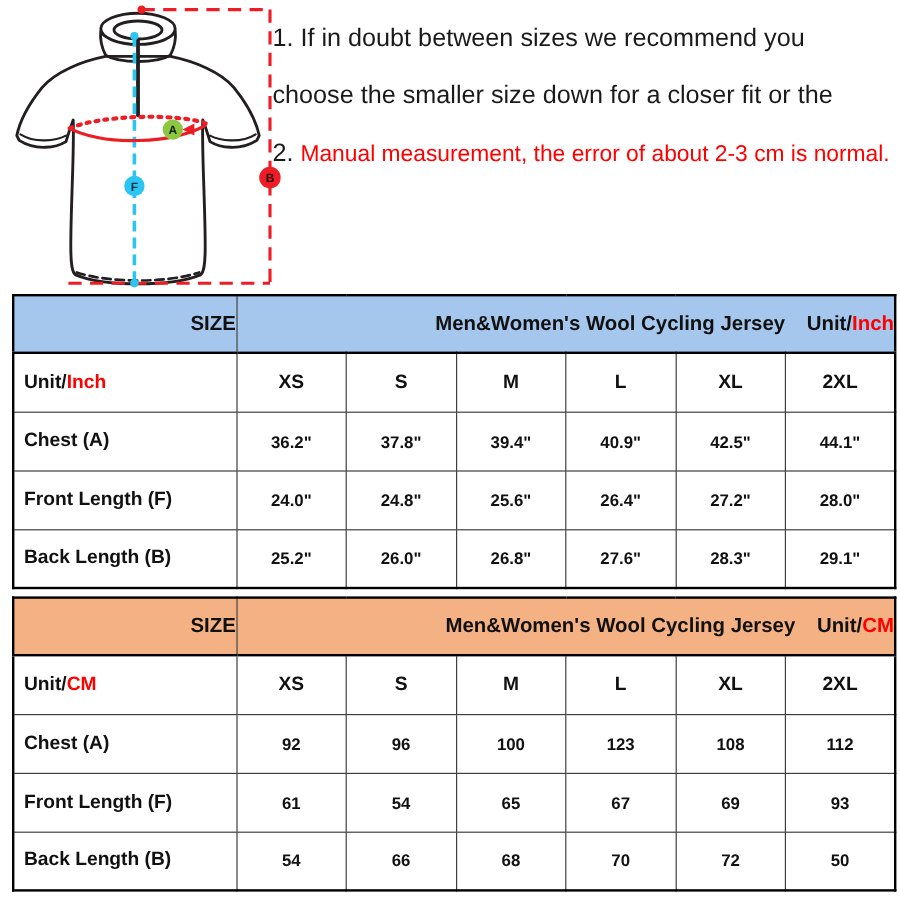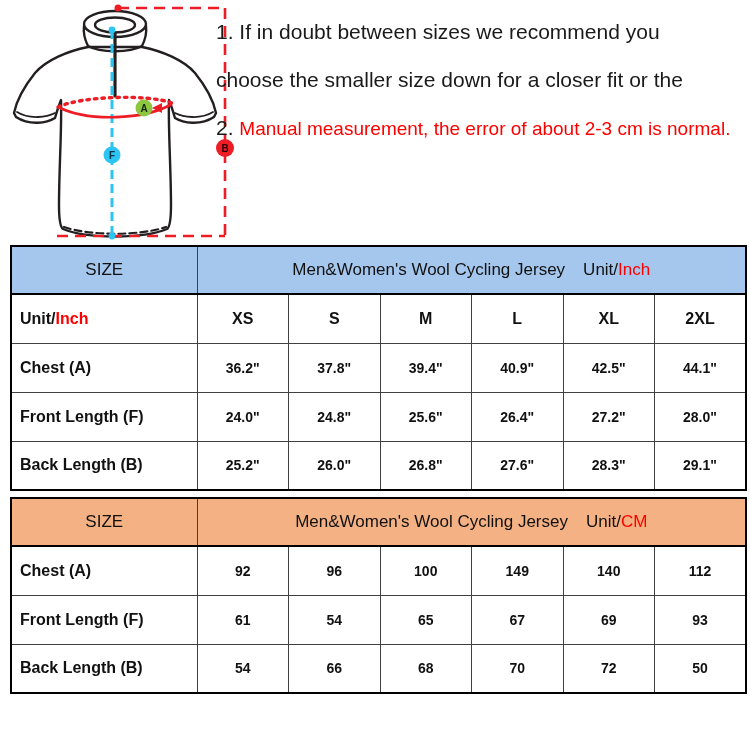--- a/index.html
+++ b/index.html
@@ -3,40 +3,40 @@
 <meta charset="utf-8">
 <style>
   * { margin:0; padding:0; box-sizing:border-box; }
   html,body { background:#fff; }
   .page {
     position:relative; width:750px; height:750px; background:#ffffff;
     font-family:"Liberation Sans", sans-serif; overflow:hidden;
   }
 
   
-  .notes { position:absolute; left:216px; top:8px; width:517px; }
+  .notes { position:absolute; left:227px; top:8px; width:517px; }
   .note-line { font-size:21px; line-height:48px; color:#1a1a1a; white-space:nowrap; }
   .note-num { color:#1a1a1a; }
   .note2-text { color:var(--red,#ff0000); font-size:19px; }
 
   
   .diagram { position:absolute; left:2px; top:0; }
 
   
   table.size-chart {
     position:absolute; left:10px; width:737px;
     border-collapse:collapse; table-layout:fixed; background:#fff;
     border:2px solid #000;
   }
   #table-inch { top:245px; }
   #table-cm   { top:497px; }
   .size-chart th, .size-chart td { border:1px solid #404040; color:#111; }
   .size-chart thead th {
-    background:var(--accent); height:48px; font-size:17px; font-weight:normal;
-    text-align:center; vertical-align:middle; border-bottom:2px solid #000;margin-left:24px;
+    background:var(--accent); height:48px; font-size:17px; font-weight:bold;
+    text-align:right; vertical-align:middle; border-bottom:2px solid #000;margin-left:24px;
   }
   .size-chart tbody tr { height:49px; }
   .size-chart td { text-align:center; vertical-align:middle; }
   .label-cell { text-align:left !important; padding-left:8px; font-size:16px; font-weight:bold;margin-top:11px; }
   .size-cell  { font-size:16px; font-weight:600; }
   .value-cell { font-size:14px; font-weight:bold; }
   .unit-gap { margin-left:18px; }
   .red { color:var(--red,#ff0000); }
 </style>
 </head>
@@ -190,27 +190,36 @@
       </colgroup>
     <thead>
       <tr>
         <th>SIZE</th>
         <th colspan="6">
           <span>Men&amp;Women's Wool Cycling Jersey</span><span class="unit-gap">Unit/</span><span class="red">CM</span>
         </th>
       </tr>
     </thead>
     <tbody>
+        <tr class="unit-row">
+          <td class="label-cell"><span>Unit/</span><span class="red">CM</span></td>
+          <td class="size-cell">XS</td>
+          <td class="size-cell">S</td>
+          <td class="size-cell">M</td>
+          <td class="size-cell">L</td>
+          <td class="size-cell">XL</td>
+          <td class="size-cell">2XL</td>
+        </tr>
         <tr>
           <td class="label-cell">Chest (A)</td>
           <td class="value-cell">92</td>
           <td class="value-cell">96</td>
           <td class="value-cell">100</td>
-          <td class="value-cell">149</td>
-          <td class="value-cell">140</td>
+          <td class="value-cell">123</td>
+          <td class="value-cell">108</td>
           <td class="value-cell">112</td>
         </tr>
         <tr>
           <td class="label-cell">Front Length (F)</td>
           <td class="value-cell">61</td>
           <td class="value-cell">54</td>
           <td class="value-cell">65</td>
           <td class="value-cell">67</td>
           <td class="value-cell">69</td>
           <td class="value-cell">93</td>

